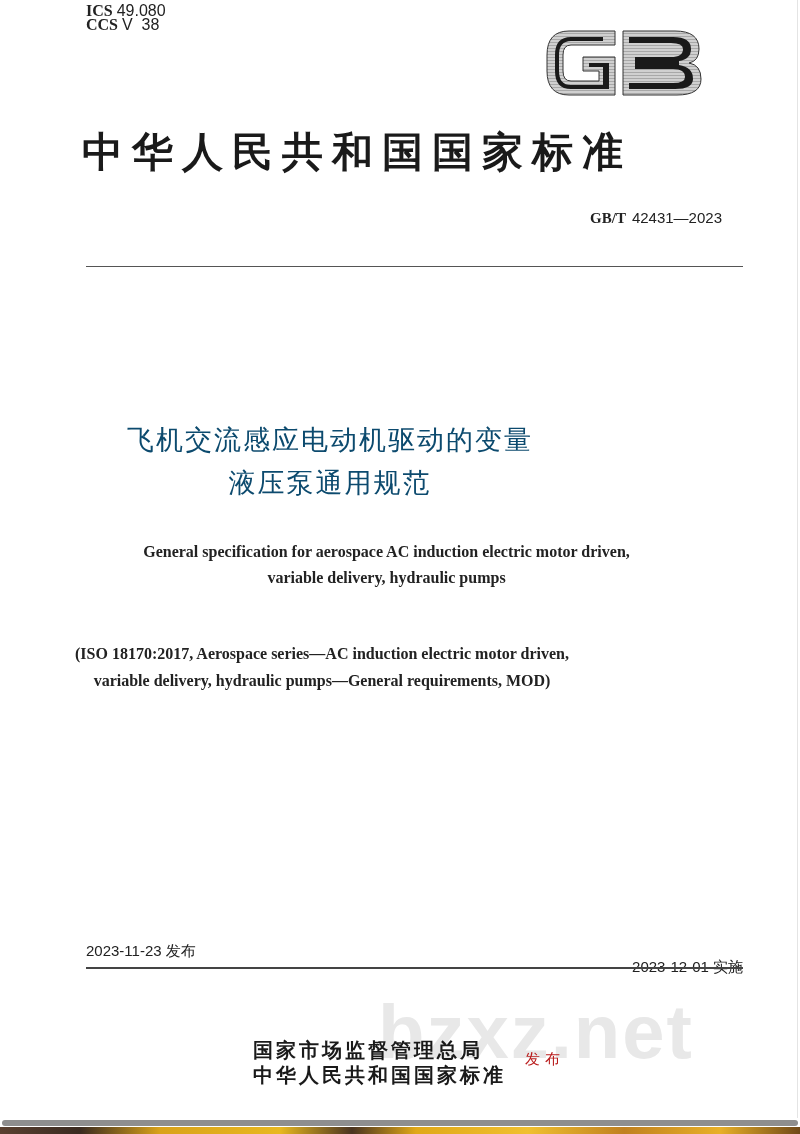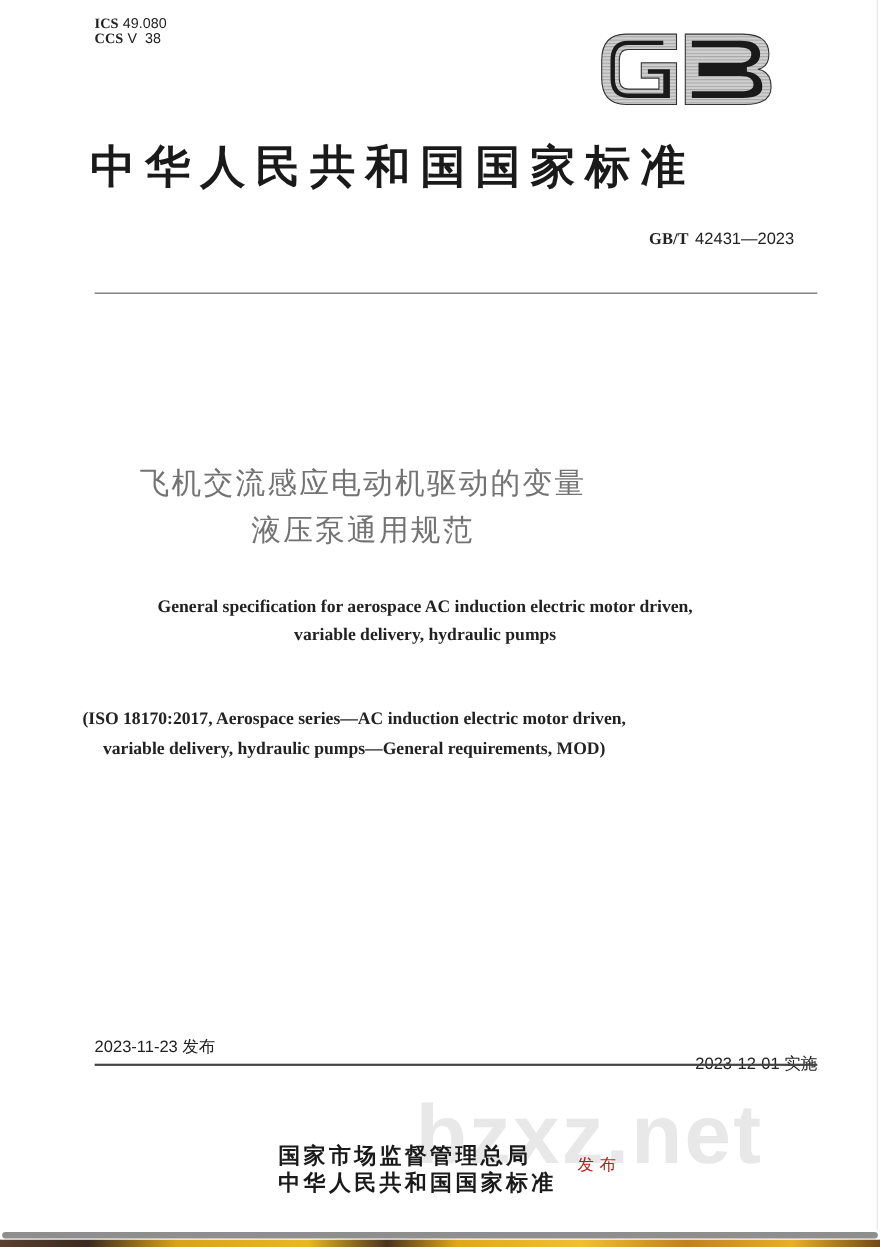--- a/index.html
+++ b/index.html
@@ -2,21 +2,21 @@
 <html><head>
 <meta charset="utf-8">
 <style>
   html, body { margin:0; padding:0; }
   body {
     width:800px; height:1134px; position:relative; overflow:hidden;
     background:#ffffff; color:#1a1a1a;
     font-family:"Liberation Serif", serif;
   }
   .page { position:absolute; left:0; top:0; width:800px; height:1120px; background:#fff; }
-  .codes { position:absolute; left:86px; top:14px; font-size:13px; line-height:14px; color:#222; }
+  .codes { position:absolute; left:86px; top:4px; font-size:16px; line-height:14px; color:#222; }
   .codes .lbl { font-family:"Liberation Serif", serif; font-weight:bold; }
   .codes .val { font-family:"Liberation Sans", sans-serif; margin-left:4px; }
 
   .gb-logo { position:absolute; left:543px; top:27px; width:162px; height:72px; }
 
   .nat-title {
     position:absolute; left:82px; top:128px; width:670px;
     font-family:Liberation Mono, monospace; font-weight:bold; font-size:41px;
     letter-spacing:9px; color:#1a1a1a; white-space:nowrap; line-height:54px;
   }
@@ -24,21 +24,21 @@
     position:absolute; right:78px; top:209px;
     font-size:15px; color:#222; white-space:nowrap;
   }
   .std-no .pfx { font-family:"Liberation Serif", serif; font-weight:bold; }
   .std-no .num { font-family:"Liberation Sans", sans-serif; margin-left:6px; }
   .rule-top { position:absolute; left:86px; top:266px; width:657px; height:0; border-top:1.5px solid #555; }
 
   .cn-title {
     position:absolute; left:0; top:418px; width:660px; text-align:center;
     font-family:"DejaVu Sans", sans-serif; font-size:27px; line-height:43px;
-    letter-spacing:2px; color:#737373;
+    letter-spacing:2px; color:#0c4a6e;
   }
   .en-title {
     position:absolute; left:0; top:539px; width:773px; text-align:center;
     font-family:"Liberation Serif", serif; font-weight:bold; font-size:16px; line-height:26px; color:#222;
   }
   .iso-ref {
     position:absolute; left:0; top:640px; width:644px; text-align:center;
     font-family:"Liberation Serif", serif; font-weight:bold; font-size:16px; line-height:27px; color:#222;
   }
 

